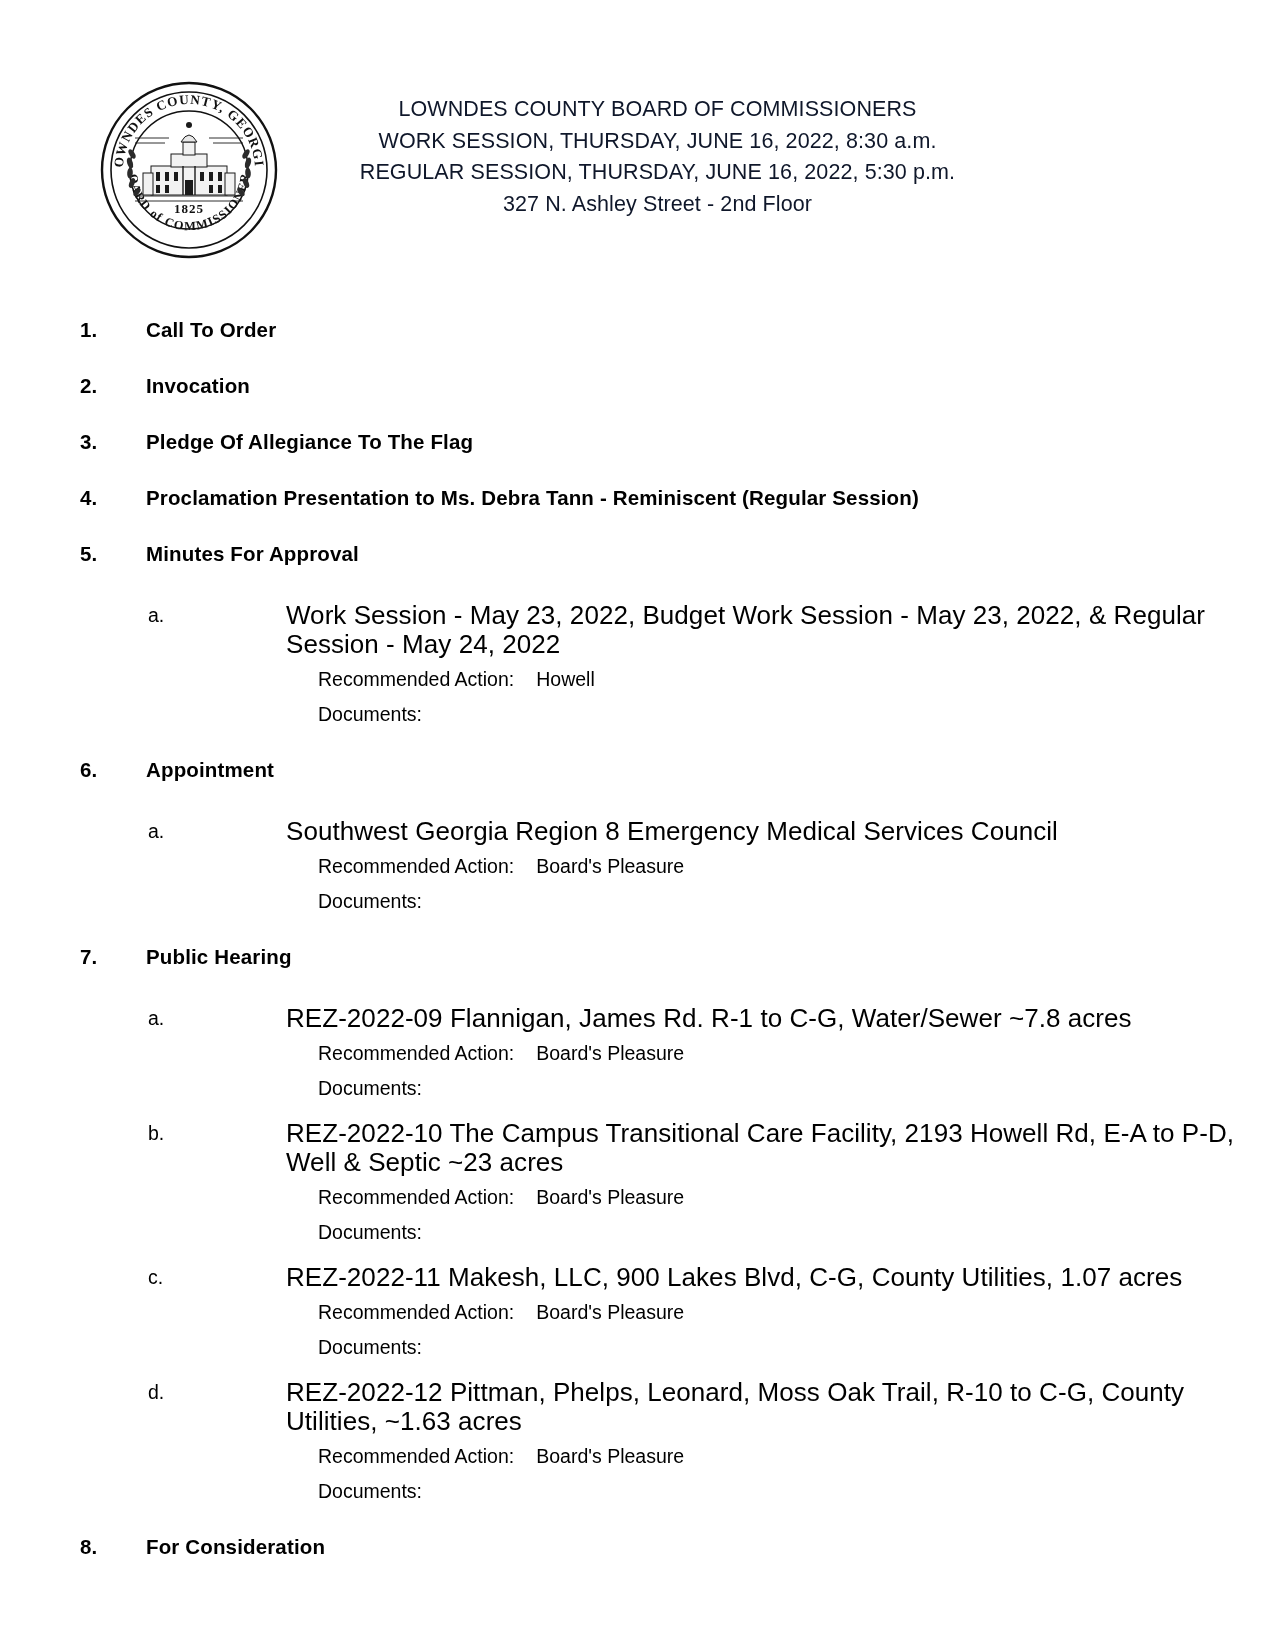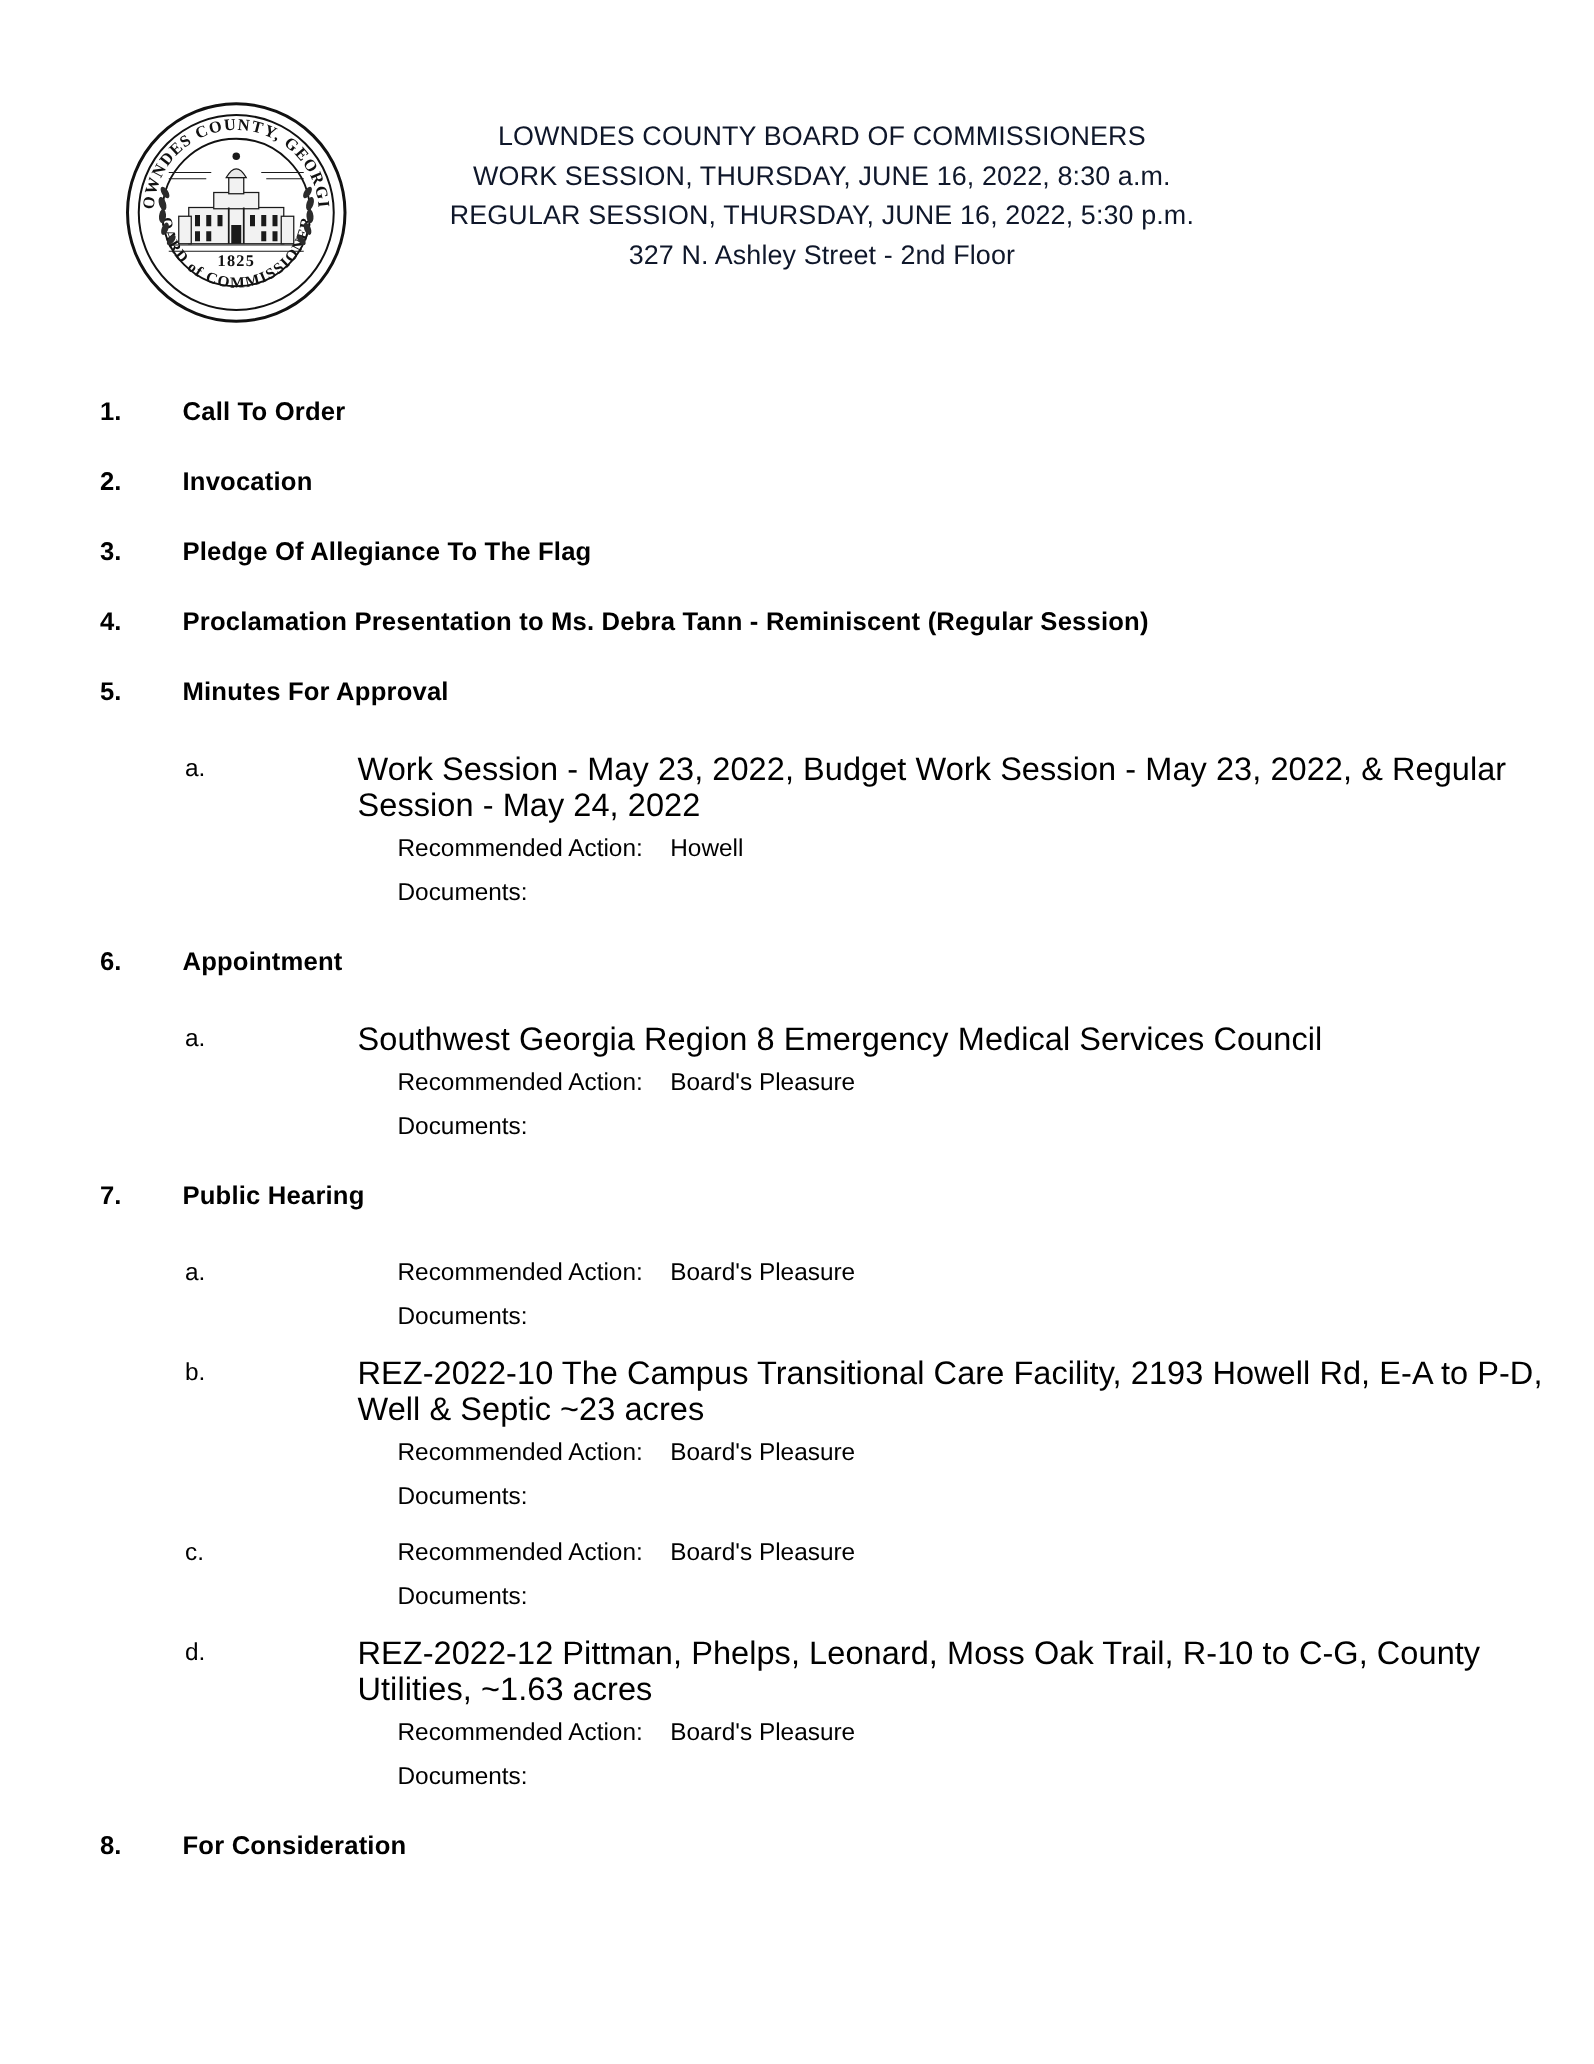--- a/index.html
+++ b/index.html
@@ -266,35 +266,37 @@
       </div>
       <div class="item">
         <div class="item-head">
           <div class="item-num">7.</div>
           <div class="item-title">Public Hearing</div>
         </div>
         <div class="subitems">
           <div class="subitem">
             <div class="sub-letter">a.</div>
             <div class="sub-body">
+              <div class="sub-text">REZ-2022-09 Flannigan, James Rd. R-1 to C-G, Water/Sewer ~7.8 acres</div>
               <div class="detail-row"><span class="detail-label">Recommended Action:</span><span class="detail-value">Board's Pleasure</span></div>
               <div class="detail-row"><span class="detail-label">Documents:</span><span class="detail-value"></span></div>
             </div>
           </div>
           <div class="subitem">
             <div class="sub-letter">b.</div>
             <div class="sub-body">
               <div class="sub-text">REZ-2022-10 The Campus Transitional Care Facility, 2193 Howell Rd, E-A to P-D, Well &amp; Septic ~23 acres</div>
               <div class="detail-row"><span class="detail-label">Recommended Action:</span><span class="detail-value">Board's Pleasure</span></div>
               <div class="detail-row"><span class="detail-label">Documents:</span><span class="detail-value"></span></div>
             </div>
           </div>
           <div class="subitem">
             <div class="sub-letter">c.</div>
             <div class="sub-body">
+              <div class="sub-text">REZ-2022-11 Makesh, LLC, 900 Lakes Blvd, C-G, County Utilities, 1.07 acres</div>
               <div class="detail-row"><span class="detail-label">Recommended Action:</span><span class="detail-value">Board's Pleasure</span></div>
               <div class="detail-row"><span class="detail-label">Documents:</span><span class="detail-value"></span></div>
             </div>
           </div>
           <div class="subitem">
             <div class="sub-letter">d.</div>
             <div class="sub-body">
               <div class="sub-text">REZ-2022-12 Pittman, Phelps, Leonard, Moss Oak Trail, R-10 to C-G, County Utilities, ~1.63 acres</div>
               <div class="detail-row"><span class="detail-label">Recommended Action:</span><span class="detail-value">Board's Pleasure</span></div>
               <div class="detail-row"><span class="detail-label">Documents:</span><span class="detail-value"></span></div>

